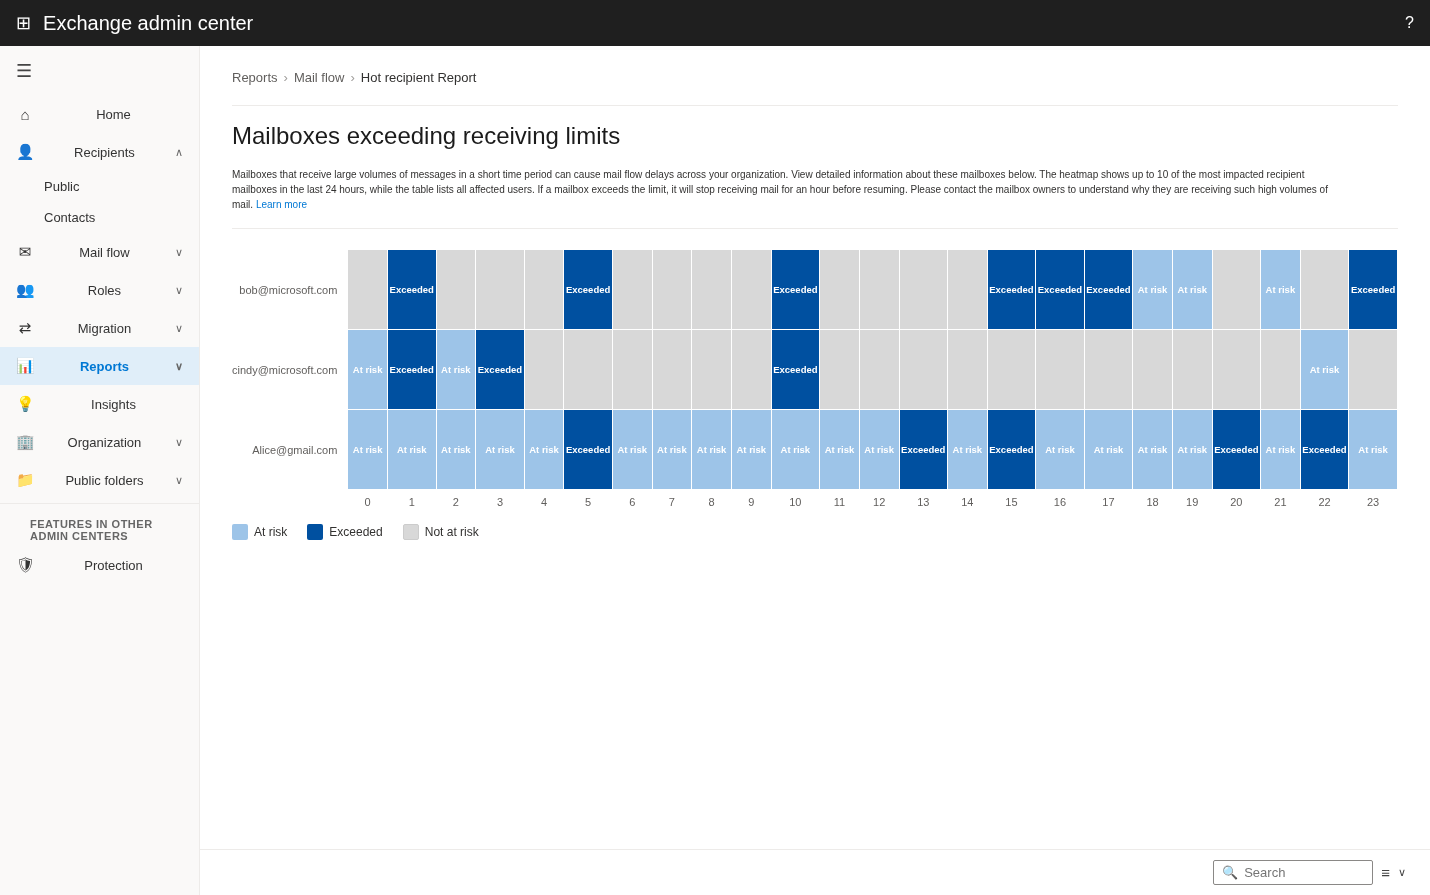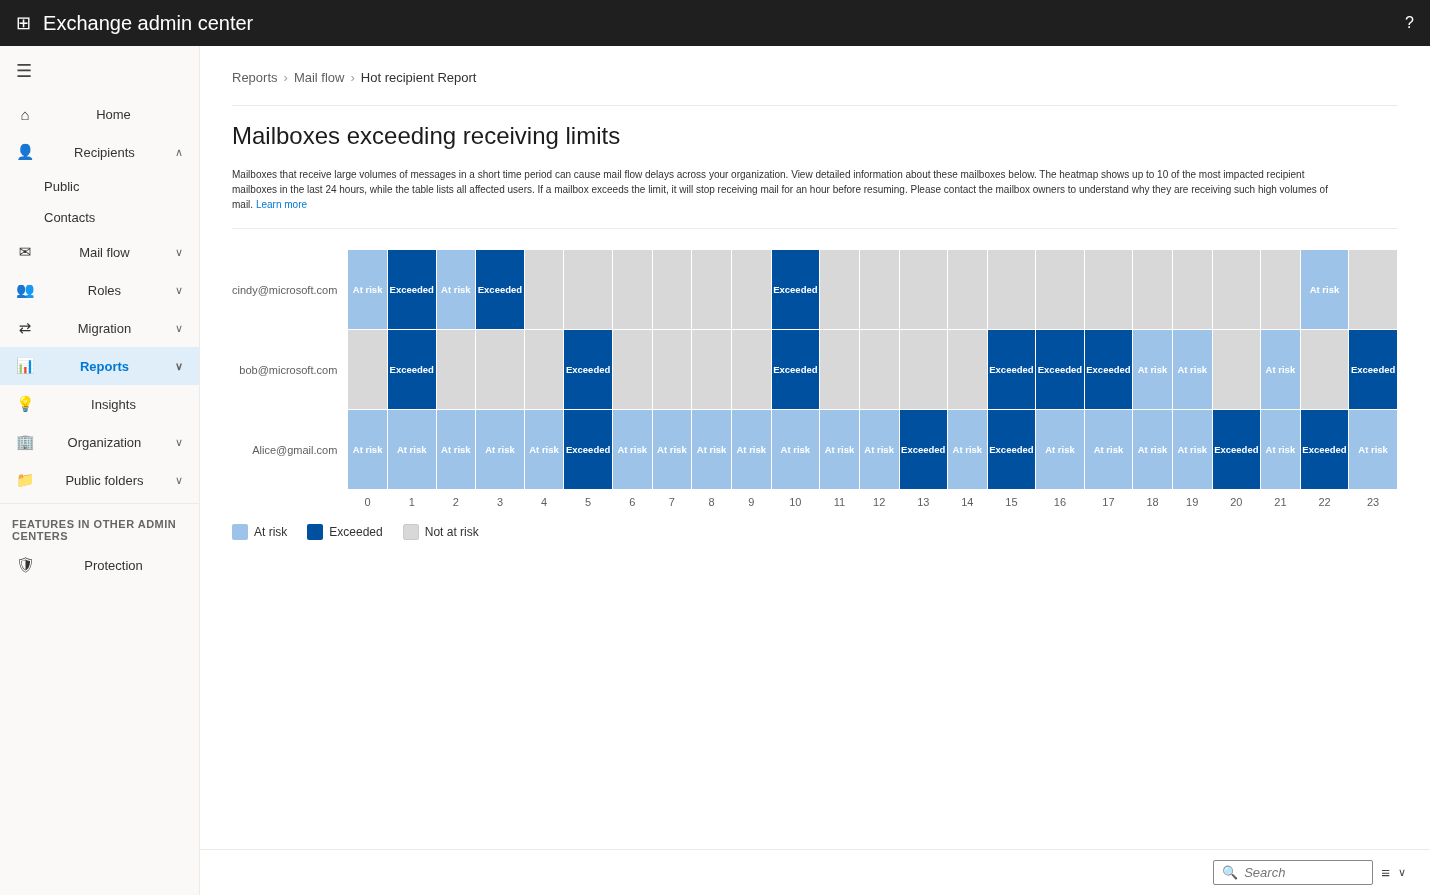--- a/index.html
+++ b/index.html
@@ -59,21 +59,21 @@
     .sidebar-item .chevron { font-size: 11px; color: #666; }
     .sidebar-sub-item {
       display: flex;
       align-items: center;
       padding: 8px 16px 8px 44px;
       cursor: pointer;
       color: #333;
       font-size: 13px;
     }
     .sidebar-section-label {
-      padding: 10px 16px 4px 12px;
+      padding: 10px 16px 4px 30px;
       font-size: 11px;
       color: #666;
       font-weight: 600;
       text-transform: uppercase;
       letter-spacing: 0.5px;
     }
     .sidebar-divider { height: 1px; background: #edebe9; margin: 4px 0; }
 
     
     .content {
@@ -182,21 +182,20 @@
       min-width: 150px;
       background: #fff;
     }
     .search-box input {
       border: none;
       outline: none;
       font-size: 13px;
       color: #333;
       width: 120px;
       background: transparent;
-      font-style: italic;
     }
     .filter-icon { font-size: 15px; cursor: pointer; color: #444; }
   </style>
 </head>
 <body>
 
 <div class="top-bar">
   <span class="top-bar-grid-icon">⊞</span>
   <span class="top-bar-title">Exchange admin center</span>
   <span class="top-bar-help">?</span>
@@ -288,72 +287,72 @@
         <span>Mailboxes that receive large volumes of messages in a short time period can cause mail flow delays across your organization. View detailed information about these mailboxes below. The heatmap shows up to 10 of the most impacted recipient mailboxes in the last 24 hours, while the table lists all affected users. If a mailbox exceeds the limit, it will stop receiving mail for an hour before resuming. Please contact the mailbox owners to understand why they are receiving such high volumes of mail.</span>
         <a href="#">Learn more</a>
       </p>
 
       <div class="content-divider"></div>
 
       <div class="heatmap-container">
         <table class="heatmap-table">
           <tbody id="heatmap-body">
               <tr>
-                <td class="heatmap-row-label">cindy@microsoft.com</td>
-                <td class="heatmap-cell cell-at-risk">At risk</td>
-                <td class="heatmap-cell cell-exceeded">Exceeded</td>
-                <td class="heatmap-cell cell-at-risk">At risk</td>
-                <td class="heatmap-cell cell-exceeded">Exceeded</td>
-                <td class="heatmap-cell cell-not-at-risk"></td>
-                <td class="heatmap-cell cell-not-at-risk"></td>
-                <td class="heatmap-cell cell-not-at-risk"></td>
-                <td class="heatmap-cell cell-not-at-risk"></td>
-                <td class="heatmap-cell cell-not-at-risk"></td>
-                <td class="heatmap-cell cell-not-at-risk"></td>
-                <td class="heatmap-cell cell-exceeded">Exceeded</td>
-                <td class="heatmap-cell cell-not-at-risk"></td>
-                <td class="heatmap-cell cell-not-at-risk"></td>
-                <td class="heatmap-cell cell-not-at-risk"></td>
-                <td class="heatmap-cell cell-not-at-risk"></td>
-                <td class="heatmap-cell cell-not-at-risk"></td>
-                <td class="heatmap-cell cell-not-at-risk"></td>
-                <td class="heatmap-cell cell-not-at-risk"></td>
-                <td class="heatmap-cell cell-not-at-risk"></td>
-                <td class="heatmap-cell cell-not-at-risk"></td>
-                <td class="heatmap-cell cell-not-at-risk"></td>
-                <td class="heatmap-cell cell-not-at-risk"></td>
-                <td class="heatmap-cell cell-at-risk">At risk</td>
-                <td class="heatmap-cell cell-not-at-risk"></td>
+                <td class="heatmap-row-label">bob@microsoft.com</td>
+                <td class="heatmap-cell cell-not-at-risk"></td>
+                <td class="heatmap-cell cell-exceeded">Exceeded</td>
+                <td class="heatmap-cell cell-not-at-risk"></td>
+                <td class="heatmap-cell cell-not-at-risk"></td>
+                <td class="heatmap-cell cell-not-at-risk"></td>
+                <td class="heatmap-cell cell-exceeded">Exceeded</td>
+                <td class="heatmap-cell cell-not-at-risk"></td>
+                <td class="heatmap-cell cell-not-at-risk"></td>
+                <td class="heatmap-cell cell-not-at-risk"></td>
+                <td class="heatmap-cell cell-not-at-risk"></td>
+                <td class="heatmap-cell cell-exceeded">Exceeded</td>
+                <td class="heatmap-cell cell-not-at-risk"></td>
+                <td class="heatmap-cell cell-not-at-risk"></td>
+                <td class="heatmap-cell cell-not-at-risk"></td>
+                <td class="heatmap-cell cell-not-at-risk"></td>
+                <td class="heatmap-cell cell-exceeded">Exceeded</td>
+                <td class="heatmap-cell cell-exceeded">Exceeded</td>
+                <td class="heatmap-cell cell-exceeded">Exceeded</td>
+                <td class="heatmap-cell cell-at-risk">At risk</td>
+                <td class="heatmap-cell cell-at-risk">At risk</td>
+                <td class="heatmap-cell cell-not-at-risk"></td>
+                <td class="heatmap-cell cell-at-risk">At risk</td>
+                <td class="heatmap-cell cell-not-at-risk"></td>
+                <td class="heatmap-cell cell-exceeded">Exceeded</td>
               </tr>
               <tr>
-                <td class="heatmap-row-label">bob@microsoft.com</td>
-                <td class="heatmap-cell cell-not-at-risk"></td>
-                <td class="heatmap-cell cell-exceeded">Exceeded</td>
-                <td class="heatmap-cell cell-not-at-risk"></td>
-                <td class="heatmap-cell cell-not-at-risk"></td>
-                <td class="heatmap-cell cell-not-at-risk"></td>
-                <td class="heatmap-cell cell-exceeded">Exceeded</td>
-                <td class="heatmap-cell cell-not-at-risk"></td>
-                <td class="heatmap-cell cell-not-at-risk"></td>
-                <td class="heatmap-cell cell-not-at-risk"></td>
-                <td class="heatmap-cell cell-not-at-risk"></td>
-                <td class="heatmap-cell cell-exceeded">Exceeded</td>
-                <td class="heatmap-cell cell-not-at-risk"></td>
-                <td class="heatmap-cell cell-not-at-risk"></td>
-                <td class="heatmap-cell cell-not-at-risk"></td>
-                <td class="heatmap-cell cell-not-at-risk"></td>
-                <td class="heatmap-cell cell-exceeded">Exceeded</td>
-                <td class="heatmap-cell cell-exceeded">Exceeded</td>
-                <td class="heatmap-cell cell-exceeded">Exceeded</td>
-                <td class="heatmap-cell cell-at-risk">At risk</td>
-                <td class="heatmap-cell cell-at-risk">At risk</td>
-                <td class="heatmap-cell cell-not-at-risk"></td>
-                <td class="heatmap-cell cell-at-risk">At risk</td>
-                <td class="heatmap-cell cell-not-at-risk"></td>
-                <td class="heatmap-cell cell-exceeded">Exceeded</td>
+                <td class="heatmap-row-label">cindy@microsoft.com</td>
+                <td class="heatmap-cell cell-at-risk">At risk</td>
+                <td class="heatmap-cell cell-exceeded">Exceeded</td>
+                <td class="heatmap-cell cell-at-risk">At risk</td>
+                <td class="heatmap-cell cell-exceeded">Exceeded</td>
+                <td class="heatmap-cell cell-not-at-risk"></td>
+                <td class="heatmap-cell cell-not-at-risk"></td>
+                <td class="heatmap-cell cell-not-at-risk"></td>
+                <td class="heatmap-cell cell-not-at-risk"></td>
+                <td class="heatmap-cell cell-not-at-risk"></td>
+                <td class="heatmap-cell cell-not-at-risk"></td>
+                <td class="heatmap-cell cell-exceeded">Exceeded</td>
+                <td class="heatmap-cell cell-not-at-risk"></td>
+                <td class="heatmap-cell cell-not-at-risk"></td>
+                <td class="heatmap-cell cell-not-at-risk"></td>
+                <td class="heatmap-cell cell-not-at-risk"></td>
+                <td class="heatmap-cell cell-not-at-risk"></td>
+                <td class="heatmap-cell cell-not-at-risk"></td>
+                <td class="heatmap-cell cell-not-at-risk"></td>
+                <td class="heatmap-cell cell-not-at-risk"></td>
+                <td class="heatmap-cell cell-not-at-risk"></td>
+                <td class="heatmap-cell cell-not-at-risk"></td>
+                <td class="heatmap-cell cell-not-at-risk"></td>
+                <td class="heatmap-cell cell-at-risk">At risk</td>
+                <td class="heatmap-cell cell-not-at-risk"></td>
               </tr>
               <tr>
                 <td class="heatmap-row-label">Alice@gmail.com</td>
                 <td class="heatmap-cell cell-at-risk">At risk</td>
                 <td class="heatmap-cell cell-at-risk">At risk</td>
                 <td class="heatmap-cell cell-at-risk">At risk</td>
                 <td class="heatmap-cell cell-at-risk">At risk</td>
                 <td class="heatmap-cell cell-at-risk">At risk</td>
                 <td class="heatmap-cell cell-exceeded">Exceeded</td>
                 <td class="heatmap-cell cell-at-risk">At risk</td>

